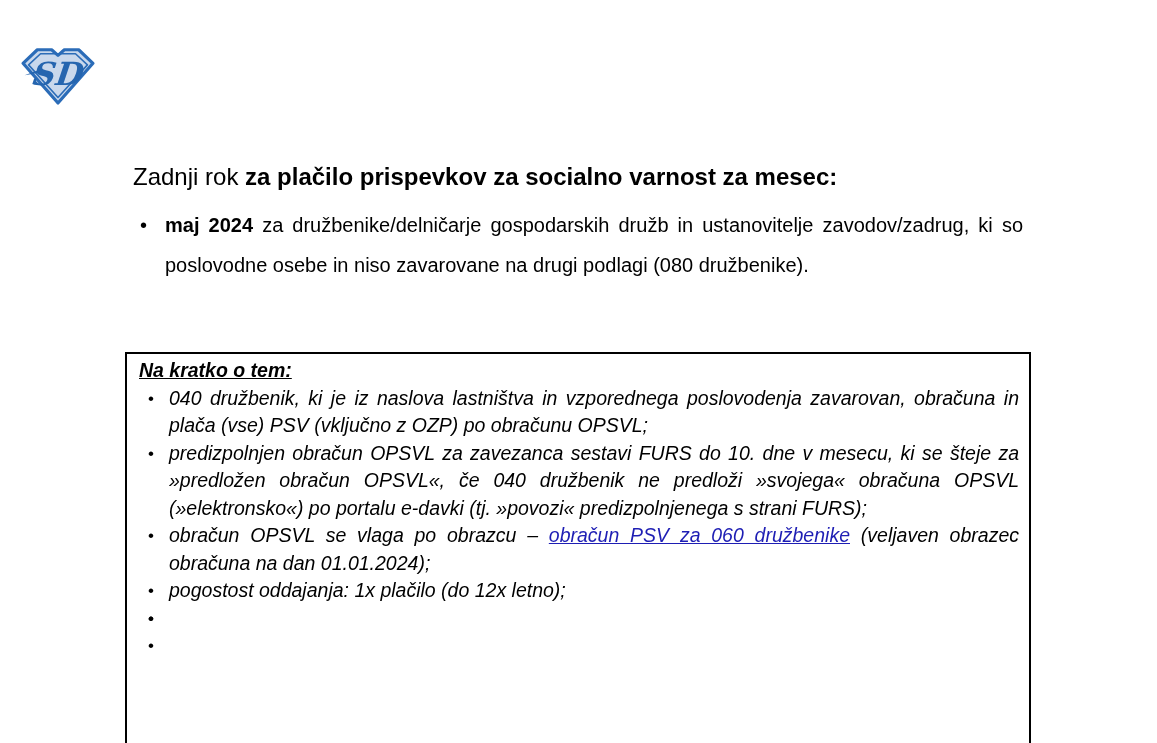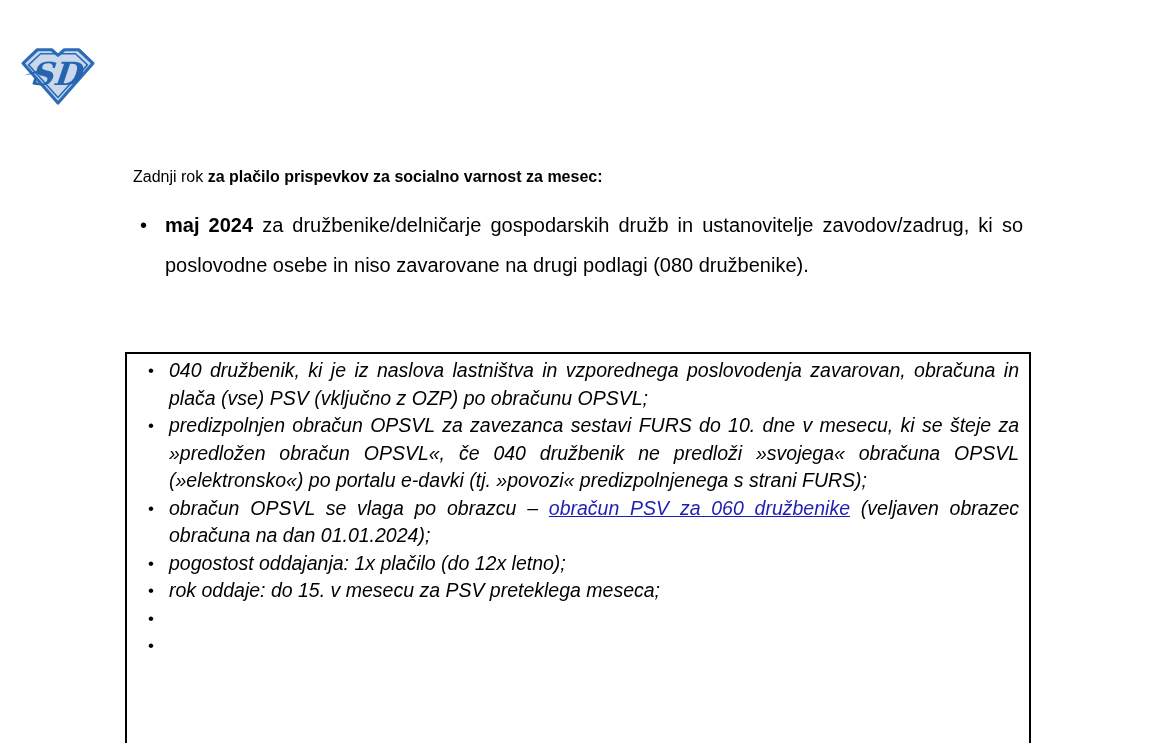--- a/index.html
+++ b/index.html
@@ -17,21 +17,21 @@
     color: var(--color-text);
   }
   .page { position: relative; width: 1157px; height: 743px; }
 
   
   .logo { position: absolute; left: 18px; top: 45px; width: 80px; height: 62px; }
 
   
   .heading {
     position: absolute; left: 133px; top: 165px; width: 892px;
-    font-size: 16px; line-height: 24px;
+    font-size: 24px; line-height: 24px;
   }
   .heading .bold { font-weight: bold; }
 
   
   .intro {
     position: absolute; left: 133px; top: 205px; width: 890px;
     font-size: 20px; line-height: 40px;
     text-align: justify;
   }
   .intro .marker {
@@ -86,40 +86,40 @@
   <div class="heading">
     <span>Zadnji rok </span><span class="bold">za plačilo prispevkov za socialno varnost za mesec:</span>
   </div>
 
   <div class="intro">
     <span class="marker">•</span>
     <span class="body"><span class="bold">maj 2024</span><span> za družbenike/delničarje gospodarskih družb in ustanovitelje zavodov/zadrug, ki so poslovodne osebe in niso zavarovane na drugi podlagi (080 družbenike).</span></span>
   </div>
 
   <div class="box">
+    <div class="box-title">Na kratko o tem:</div>
     <ul>
       <li>
         <span class="marker">•</span>
         <span>040 družbenik, ki je iz naslova lastništva in vzporednega poslovodenja zavarovan, obračuna in plača (vse) PSV (vključno z OZP) po obračunu OPSVL;</span>
       </li>
       <li>
         <span class="marker">•</span>
         <span>predizpolnjen obračun OPSVL za zavezanca sestavi FURS do 10. dne v mesecu, ki se šteje za »predložen obračun OPSVL«, če 040 družbenik ne predloži »svojega« obračuna OPSVL (»elektronsko«) po portalu e-davki (tj. »povozi« predizpolnjenega s strani FURS);</span>
       </li>
       <li>
         <span class="marker">•</span>
         <span><span>obračun OPSVL se vlaga po obrazcu – </span><a class="doc-link" href="#">obračun PSV za 060 družbenike</a><span> (veljaven obrazec obračuna na dan 01.01.2024);</span></span>
       </li>
       <li>
         <span class="marker">•</span>
         <span>pogostost oddajanja: 1x plačilo (do 12x letno);</span>
       </li>
       <li>
         <span class="marker">•</span>
-        <span>rok oddaje: do 15. v mesecu za PSV preteklega meseca;</span>
       </li>
       <li>
         <span class="marker">•</span>
       </li>
       <li class="spacer"></li>
       <li>
         <span class="marker">•</span>
       </li>
     </ul>
   </div>

